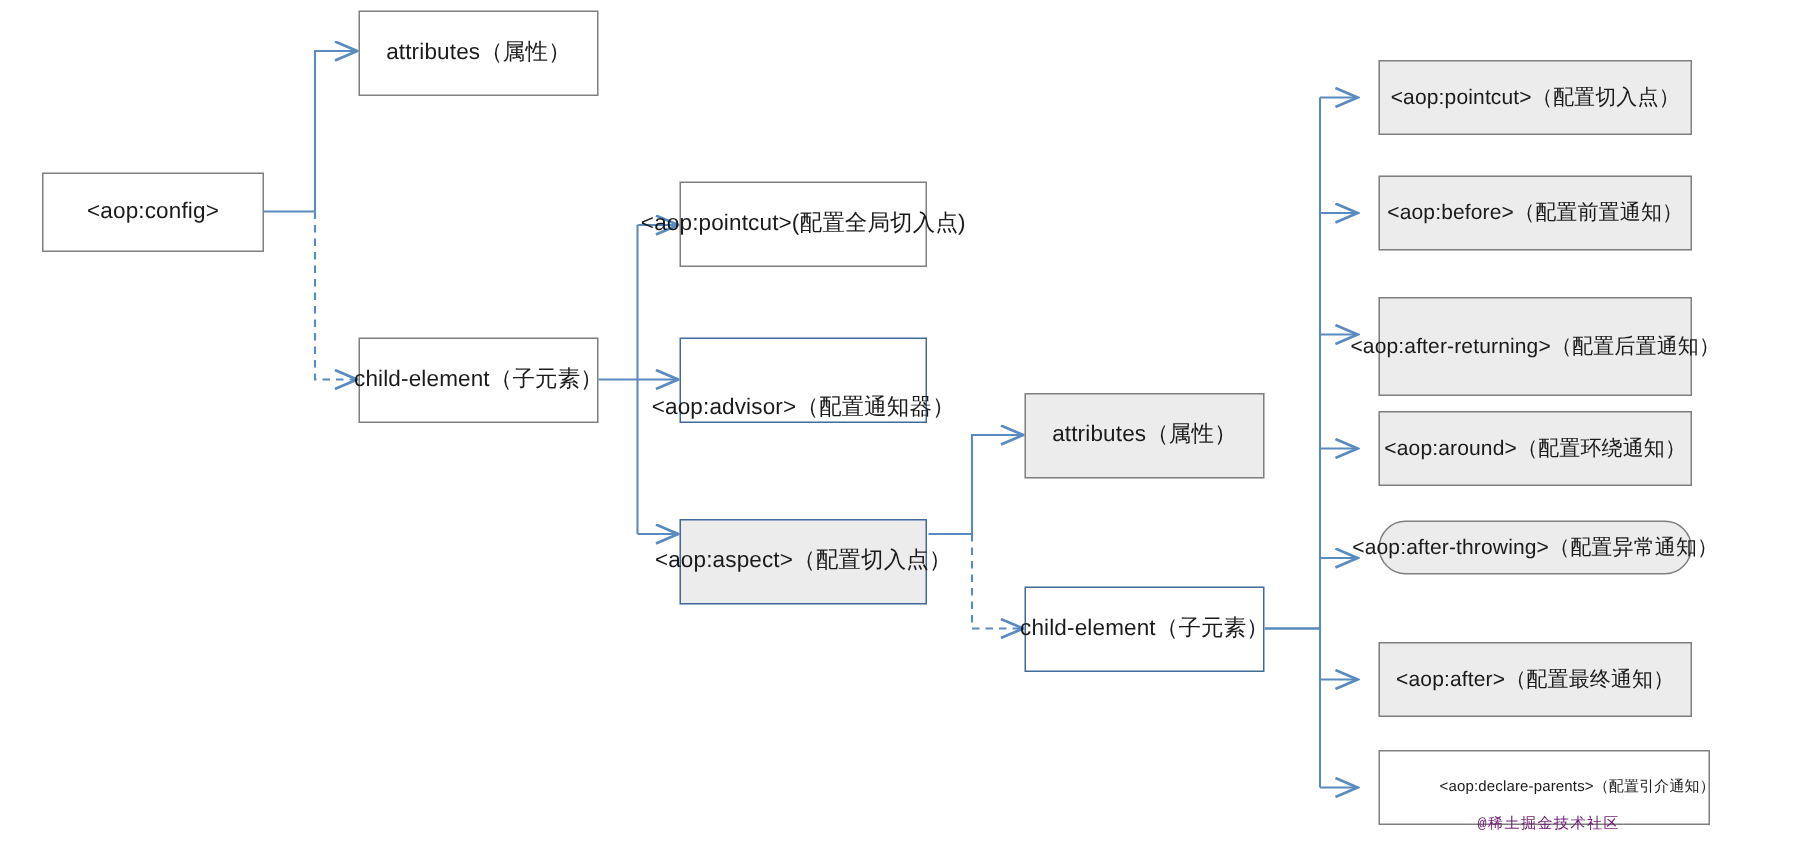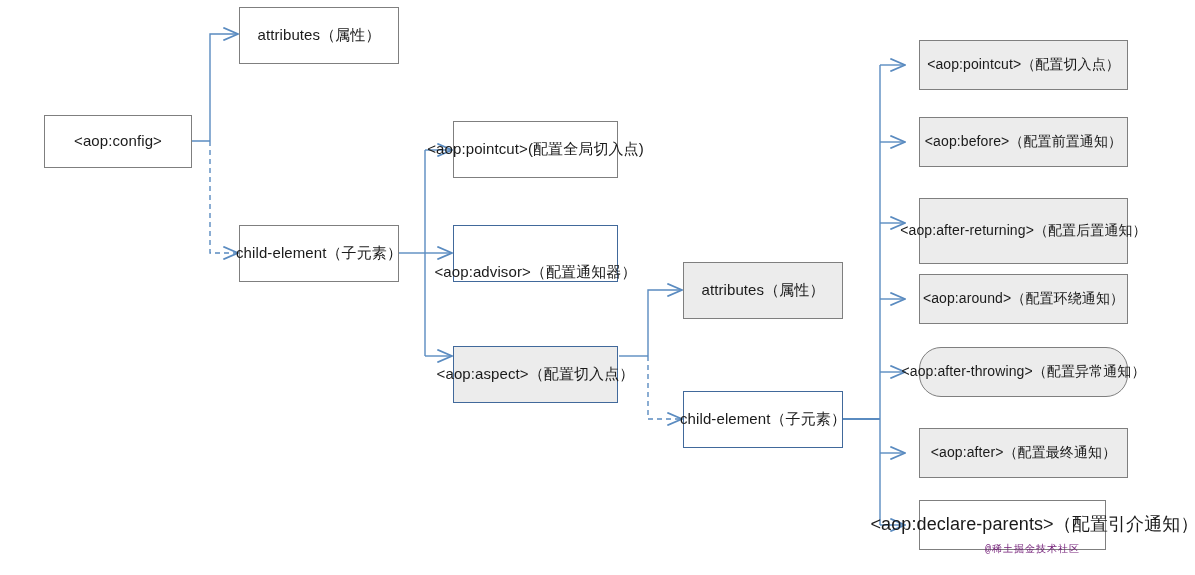--- a/index.html
+++ b/index.html
@@ -90,21 +90,21 @@
       <path d="M880,65  L905,65" marker-end="url(#arw)"></path>
       <path d="M880,142 L905,142" marker-end="url(#arw)"></path>
       <path d="M880,223 L905,223" marker-end="url(#arw)"></path>
       <path d="M880,299 L905,299" marker-end="url(#arw)"></path>
       <path d="M880,372 L905,372" marker-end="url(#arw)"></path>
       <path d="M880,453 L905,453" marker-end="url(#arw)"></path>
       <path d="M880,525 L905,525" marker-end="url(#arw)"></path>
     </g>
   </svg>
 
-  <div class="node fill-white brd-gray" style="left:28px; top:115px; width:148px; height:53px; font-size:15px;margin-left:16px;">
+  <div class="node fill-white brd-gray" style="left:28px; top:115px; width:148px; height:53px; font-size:15px;">
     <span class="l1">&lt;aop:config&gt;</span>
   </div>
 
   <div class="node fill-white brd-gray" style="left:239px; top:7px; width:160px; height:57px; font-size:15px;">
     <span class="l1">attributes</span>
     <span class="l2">（属性）</span>
   </div>
 
   <div class="node fill-white brd-gray" style="left:239px; top:225px; width:160px; height:57px; font-size:15px;">
     <span class="l1">child-element</span>
@@ -149,30 +149,30 @@
   <div class="node fill-gray brd-gray" style="left:919px; top:198px; width:209px; height:66px; font-size:14px;">
     <span class="l1">&lt;aop:after-returning&gt;</span>
     <span class="l2">（配置后置通知）</span>
   </div>
 
   <div class="node fill-gray brd-gray" style="left:919px; top:274px; width:209px; height:50px; font-size:14px;">
     <span class="l1">&lt;aop:around&gt;</span>
     <span class="l2">（配置环绕通知）</span>
   </div>
 
-  <div class="node fill-gray brd-gray" style="left:919px; top:347px; width:209px; height:50px; font-size:14px;border-radius:22px;">
+  <div class="node fill-gray brd-gray" style="left:919px; top:347px; width:209px; height:36px; font-size:14px;border-radius:22px;">
     <span class="l1">&lt;aop:after-throwing&gt;</span>
     <span class="l2">（配置异常通知）</span>
   </div>
 
   <div class="node fill-gray brd-gray" style="left:919px; top:428px; width:209px; height:50px; font-size:14px;justify-content:center;">
     <span class="l1">&lt;aop:after&gt;</span>
     <span class="l2">（配置最终通知）</span>
   </div>
 
-  <div class="node fill-white brd-gray" style="left:919px; top:500px; width:187px; height:50px; font-size:18px;padding-left:44px;">
+  <div class="node fill-white brd-gray" style="left:919px; top:500px; width:221px; height:50px; font-size:10px;padding-left:44px;">
     <span class="l1">&lt;aop:declare-parents&gt;</span>
     <span class="l2">（配置引介通知）</span>
   </div>
 
   <div class="wm" style="left:985px; top:542px;">@稀土掘金技术社区</div>
 
 </div>
 
 </body></html>

